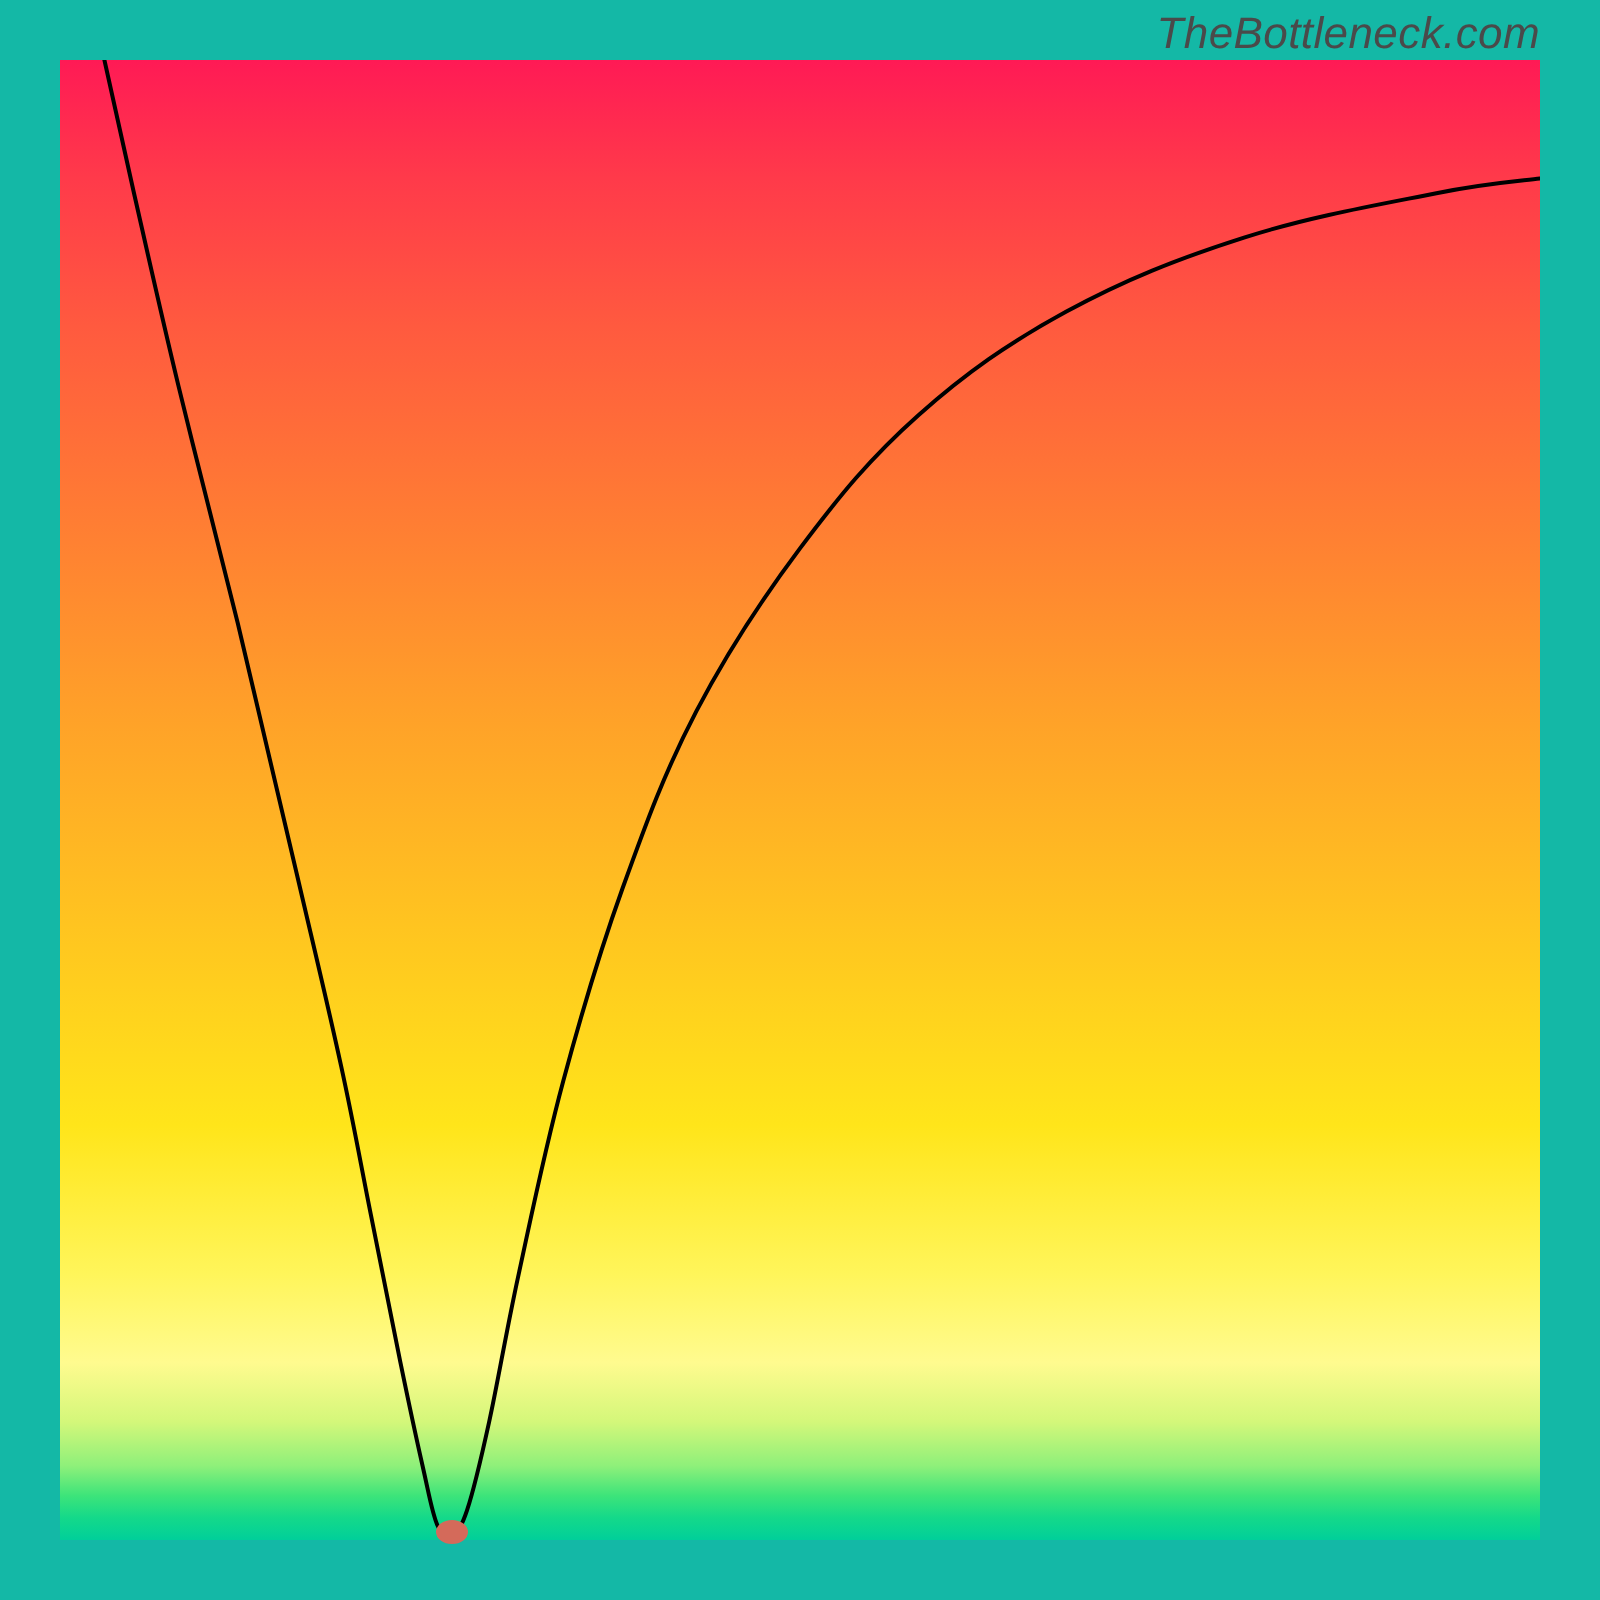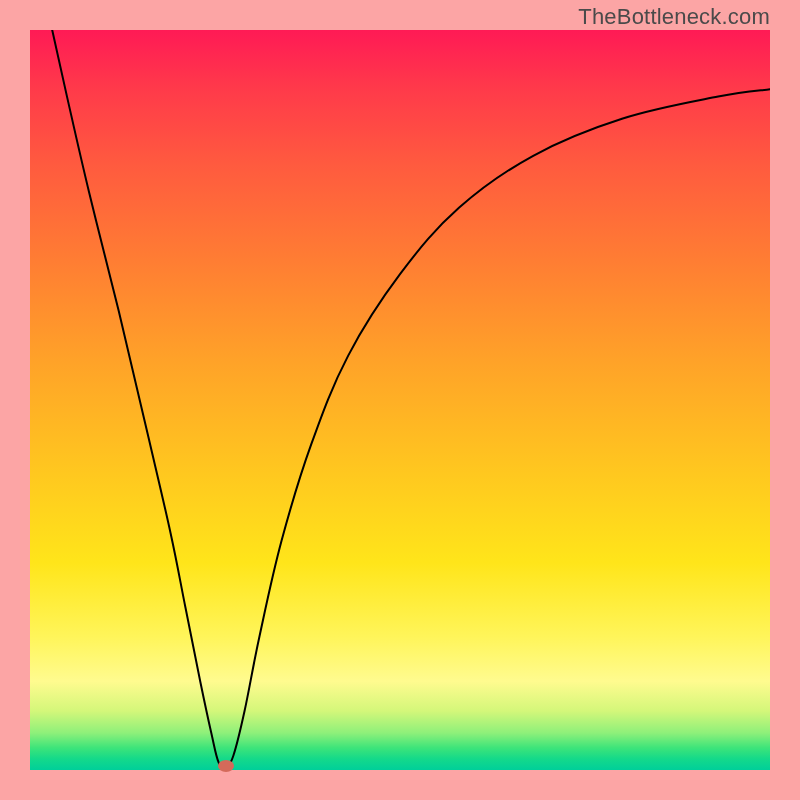--- a/index.html
+++ b/index.html
@@ -8,21 +8,22 @@
     width: 800px;
     height: 800px;
     background: #000;
     overflow: hidden;
     font-family: Arial, Helvetica, sans-serif;
   }
   .frame {
     position: relative;
     width: 800px;
     height: 800px;
-    background: #fca5a5;
+    background: #14b8a6;
+    font-style: italic;
   }
   .plot {
     position: absolute;
     left: 30px;
     top: 30px;
     width: 740px;
     height: 740px;
     background: linear-gradient(to bottom,
       #ff1a55 0%,
       #ff3a4a 8%,

